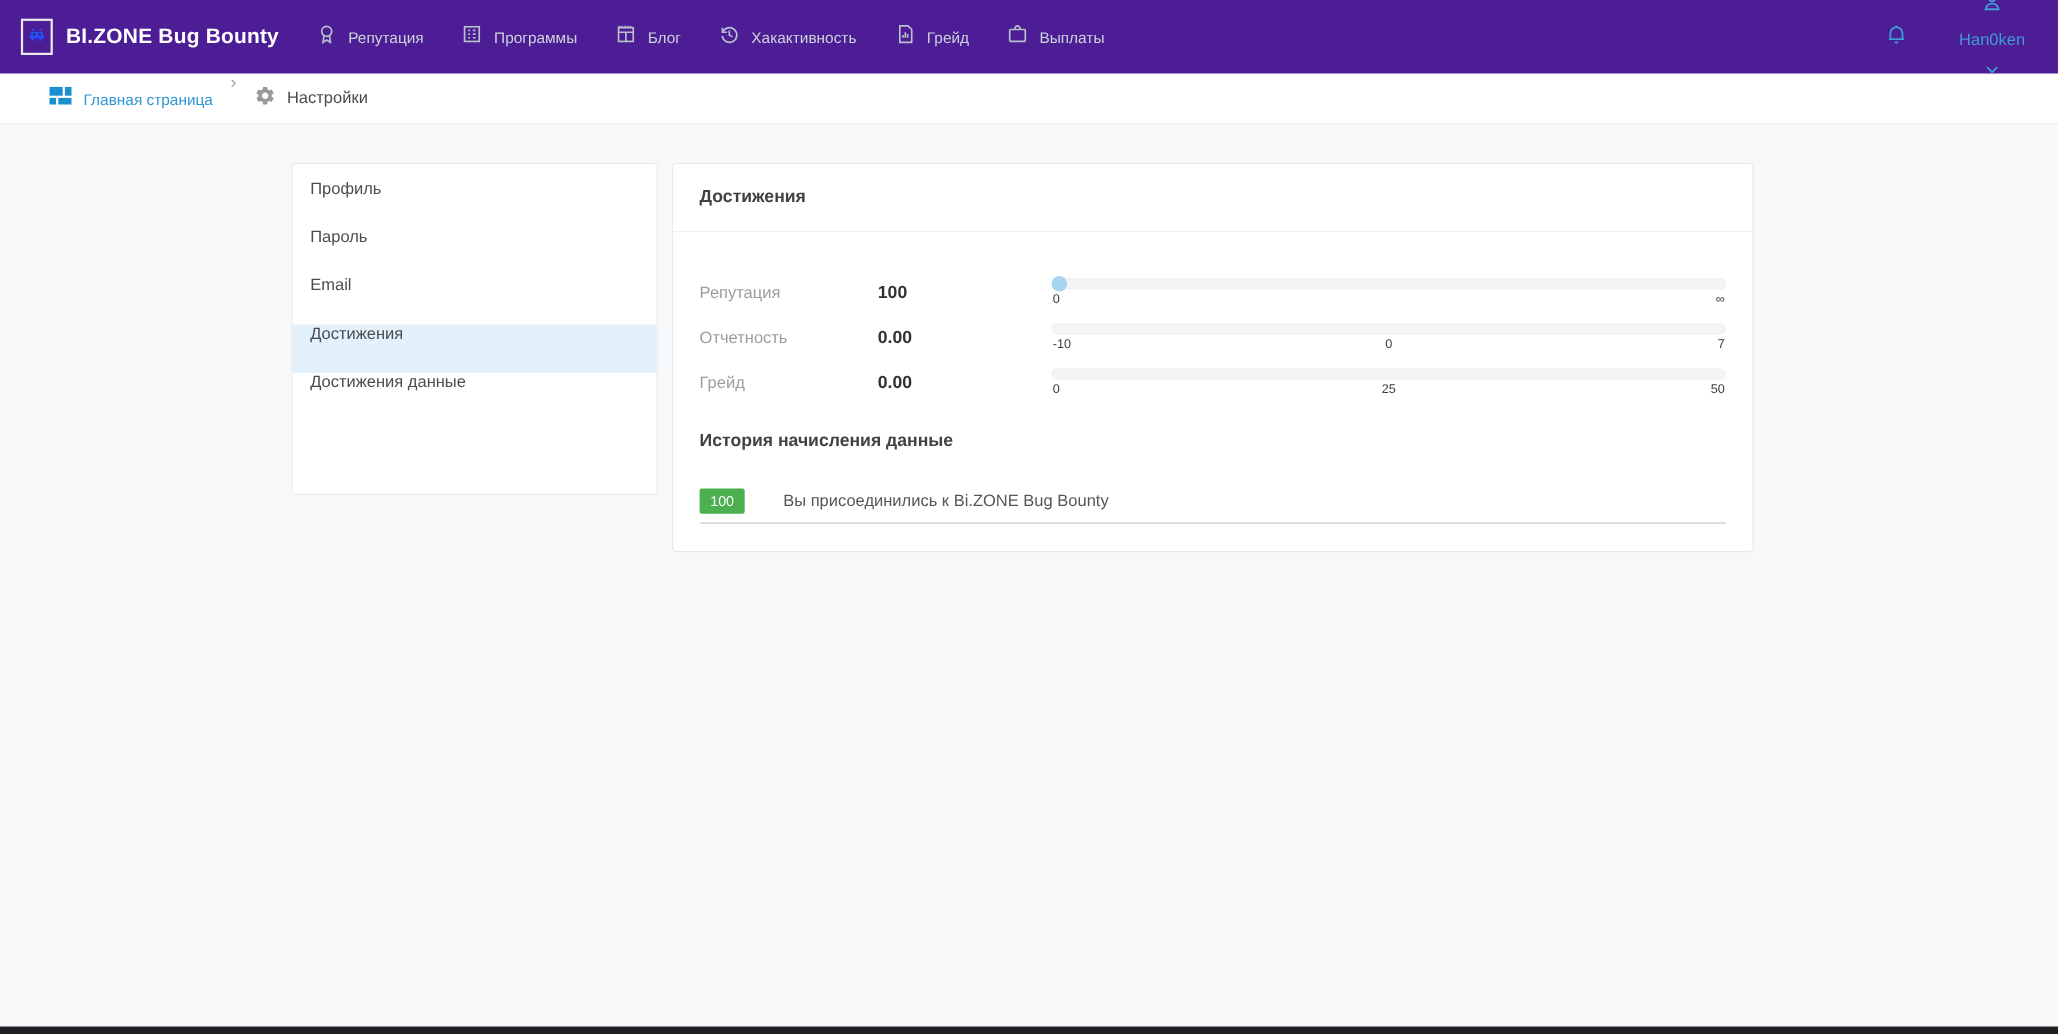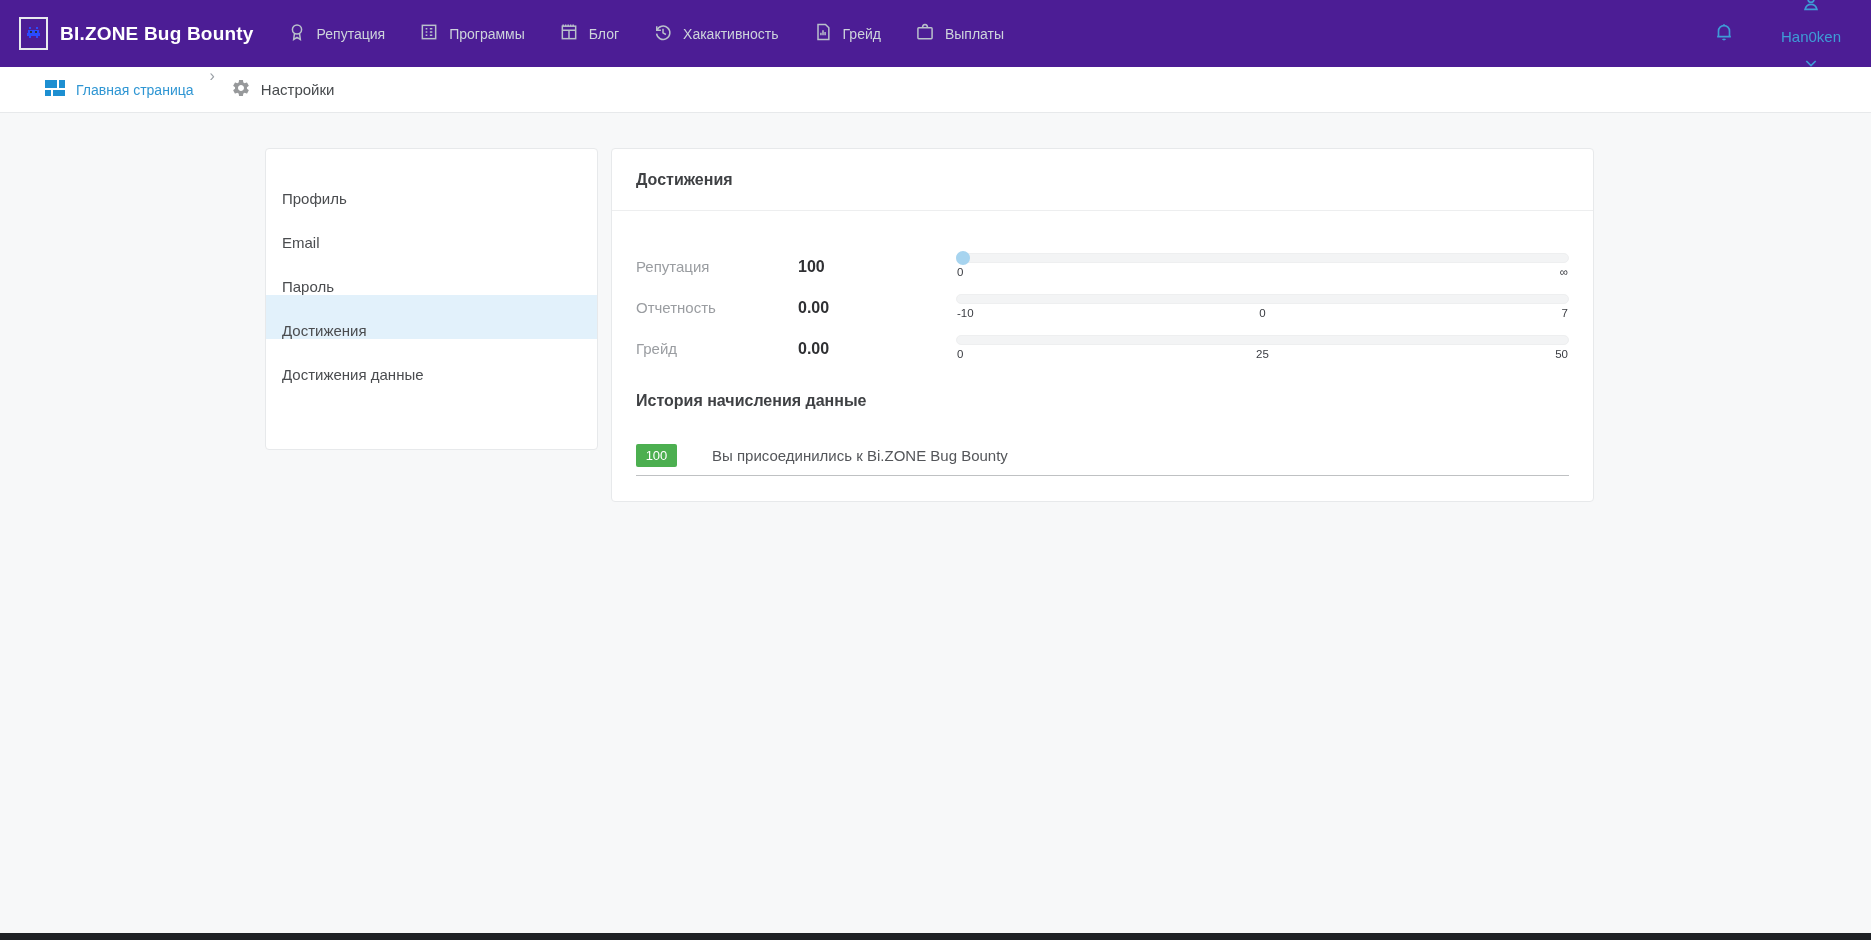--- a/index.html
+++ b/index.html
@@ -24,21 +24,21 @@
   .crumb-home { display:flex; align-items:center; gap:10px; cursor:pointer; }
   .crumb-home .lbl { color:#2F96D3; font-size:14px; }
   .crumb-sep { color:#9AA0A6; font-size:16px; margin:0 16px 2px 16px; }
   .crumb-cur { display:flex; align-items:center; gap:10px; }
   .crumb-cur .lbl { color:#474A4D; font-size:15px; }
 
   
   .content { position:relative; height:820px; background:#F7F8F9; }
   .card { position:absolute; background:#FFFFFF; border:1px solid #E7E9EB; border-radius:4px; }
   .sidebar-card { left:265px; top:35px; width:333px; height:302px; padding-top:14px; }
-  .side-item { height:44px; display:flex; align-items:flex-end; padding-left:16px; font-size:15px; color:#4A4C4F; cursor:pointer; }
+  .side-item { height:44px; display:flex; align-items:flex-start; padding-left:16px; font-size:15px; color:#4A4C4F; cursor:pointer; }
   .side-item.selected { background:#E2F1FB; }
 
   .main-card { left:611px; top:35px; width:983px; height:354px; }
   .main-head { height:62px; display:flex; align-items:center; padding:0 24px; border-bottom:1px solid #EDEEEF; }
   .main-title { font-size:16px; font-weight:bold; color:#3F4144; }
   .main-body { padding:42px 24px 0 24px; }
 
   .metric-row { display:grid; grid-template-columns:162px 158px 1fr; align-items:center; margin-bottom:14px; }
   .metric-label { font-size:15px; color:#9A9DA1; }
   .metric-value { font-size:16px; font-weight:bold; color:#2F3033; }
@@ -187,24 +187,24 @@
   </div>
 </div>
 
 <div class="content">
 
   <div class="card sidebar-card">
     <div class="side-item">
       <span>Профиль</span>
     </div>
     <div class="side-item">
+      <span>Пароль</span>
+    </div>
+    <div class="side-item">
       <span>Email</span>
-    </div>
-    <div class="side-item">
-      <span>Пароль</span>
     </div>
     <div class="side-item selected">
       <span>Достижения</span>
     </div>
     <div class="side-item">
       <span>Достижения данные</span>
     </div>
   </div>
 
   <div class="card main-card">

